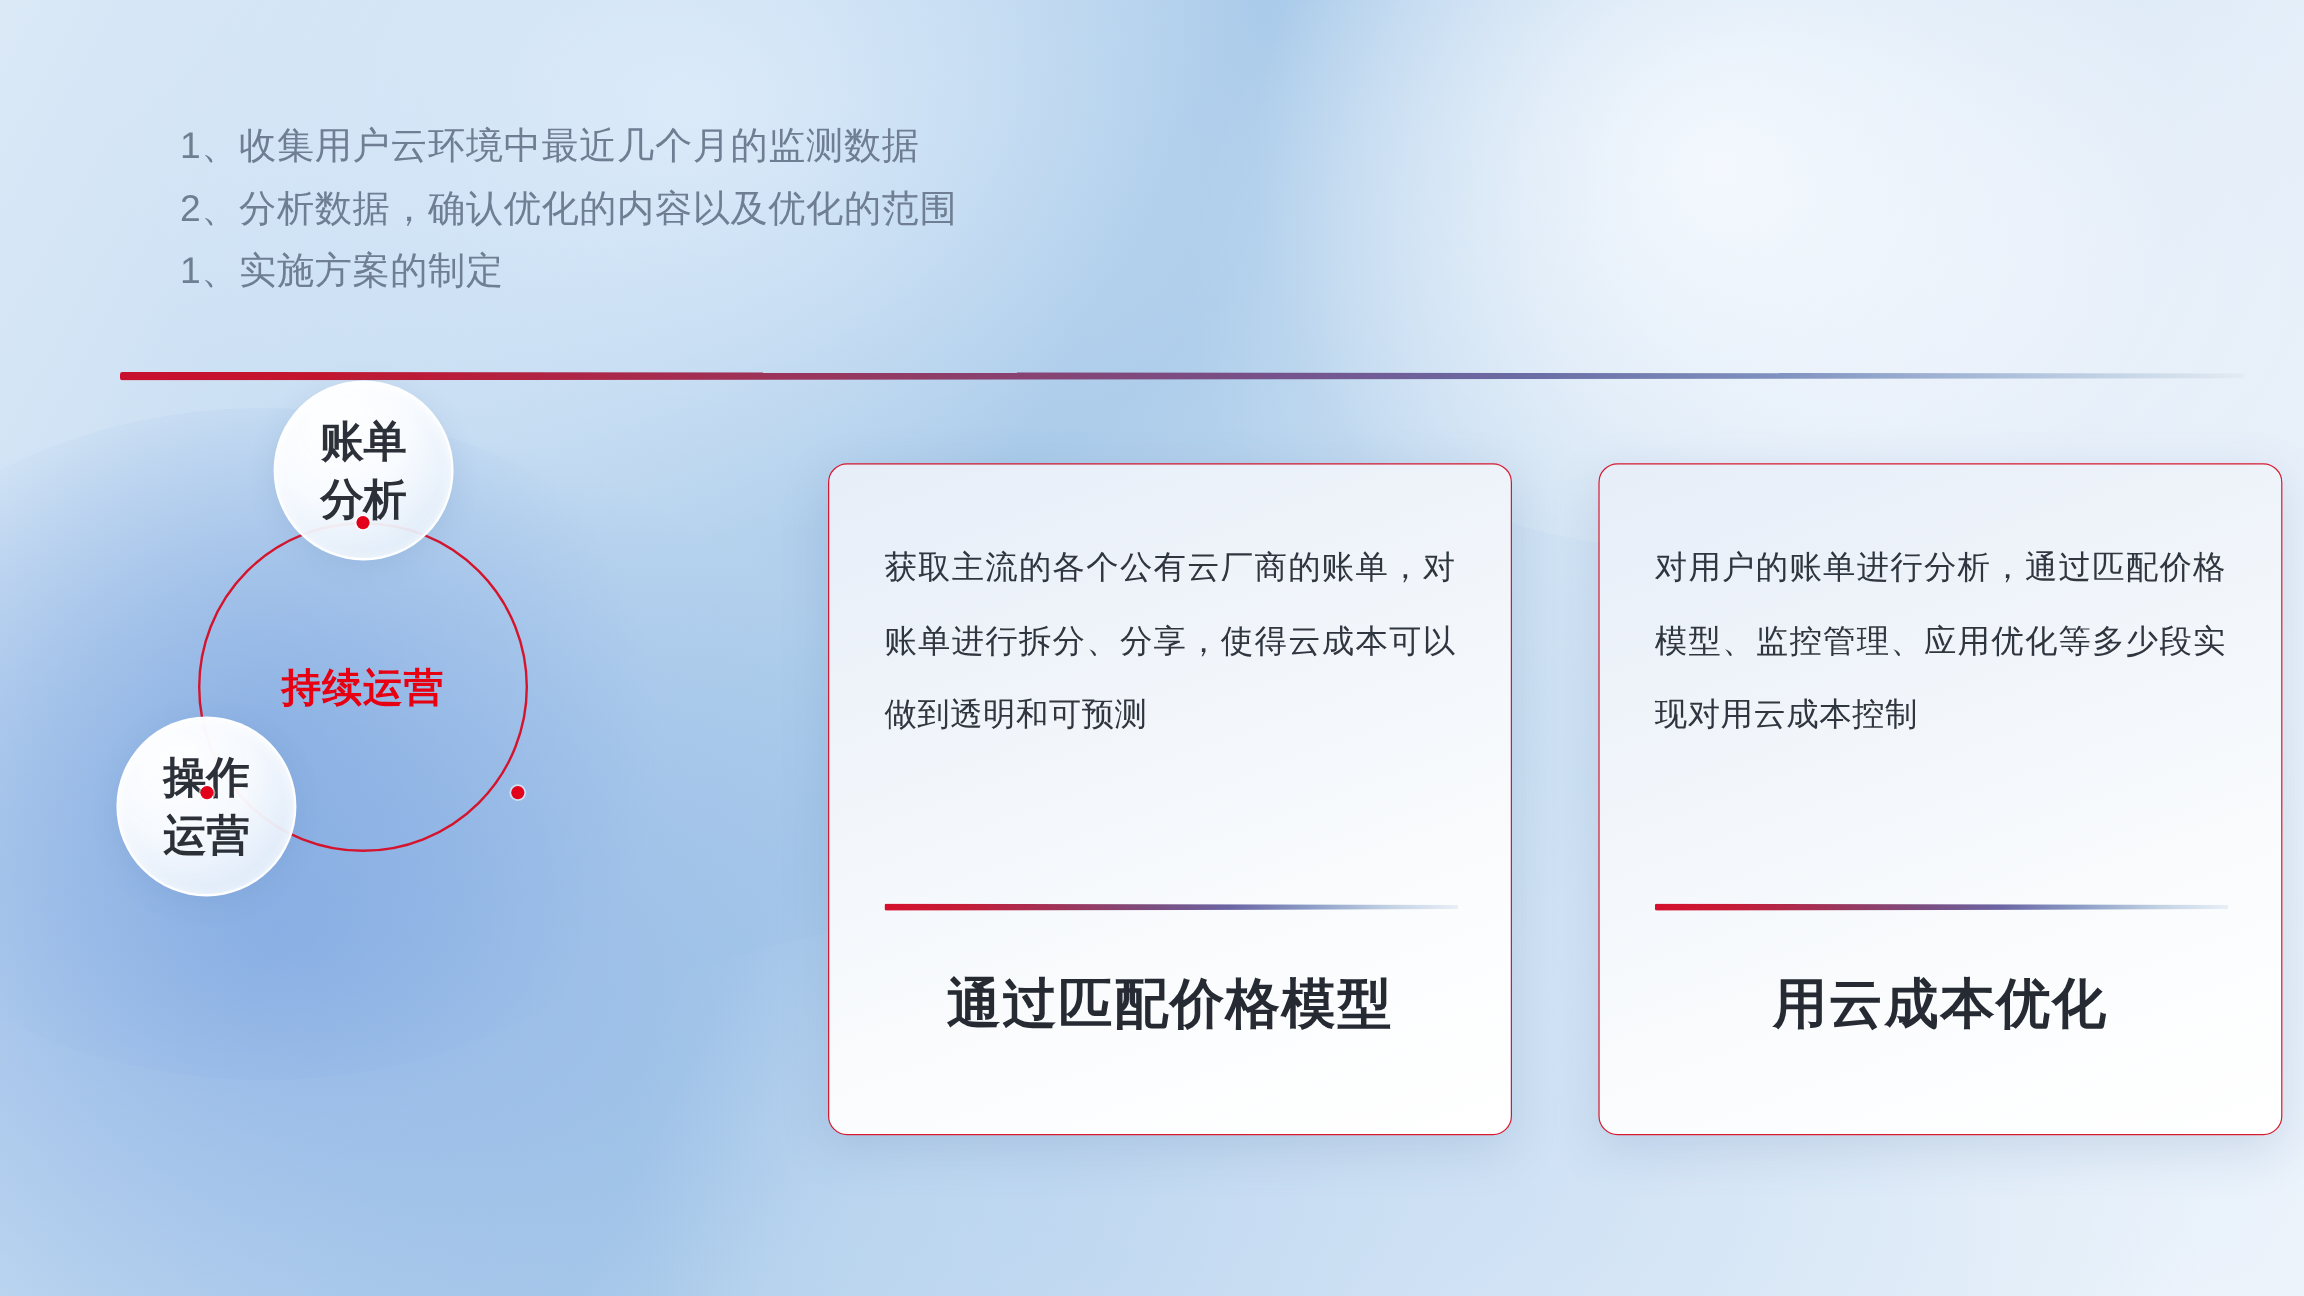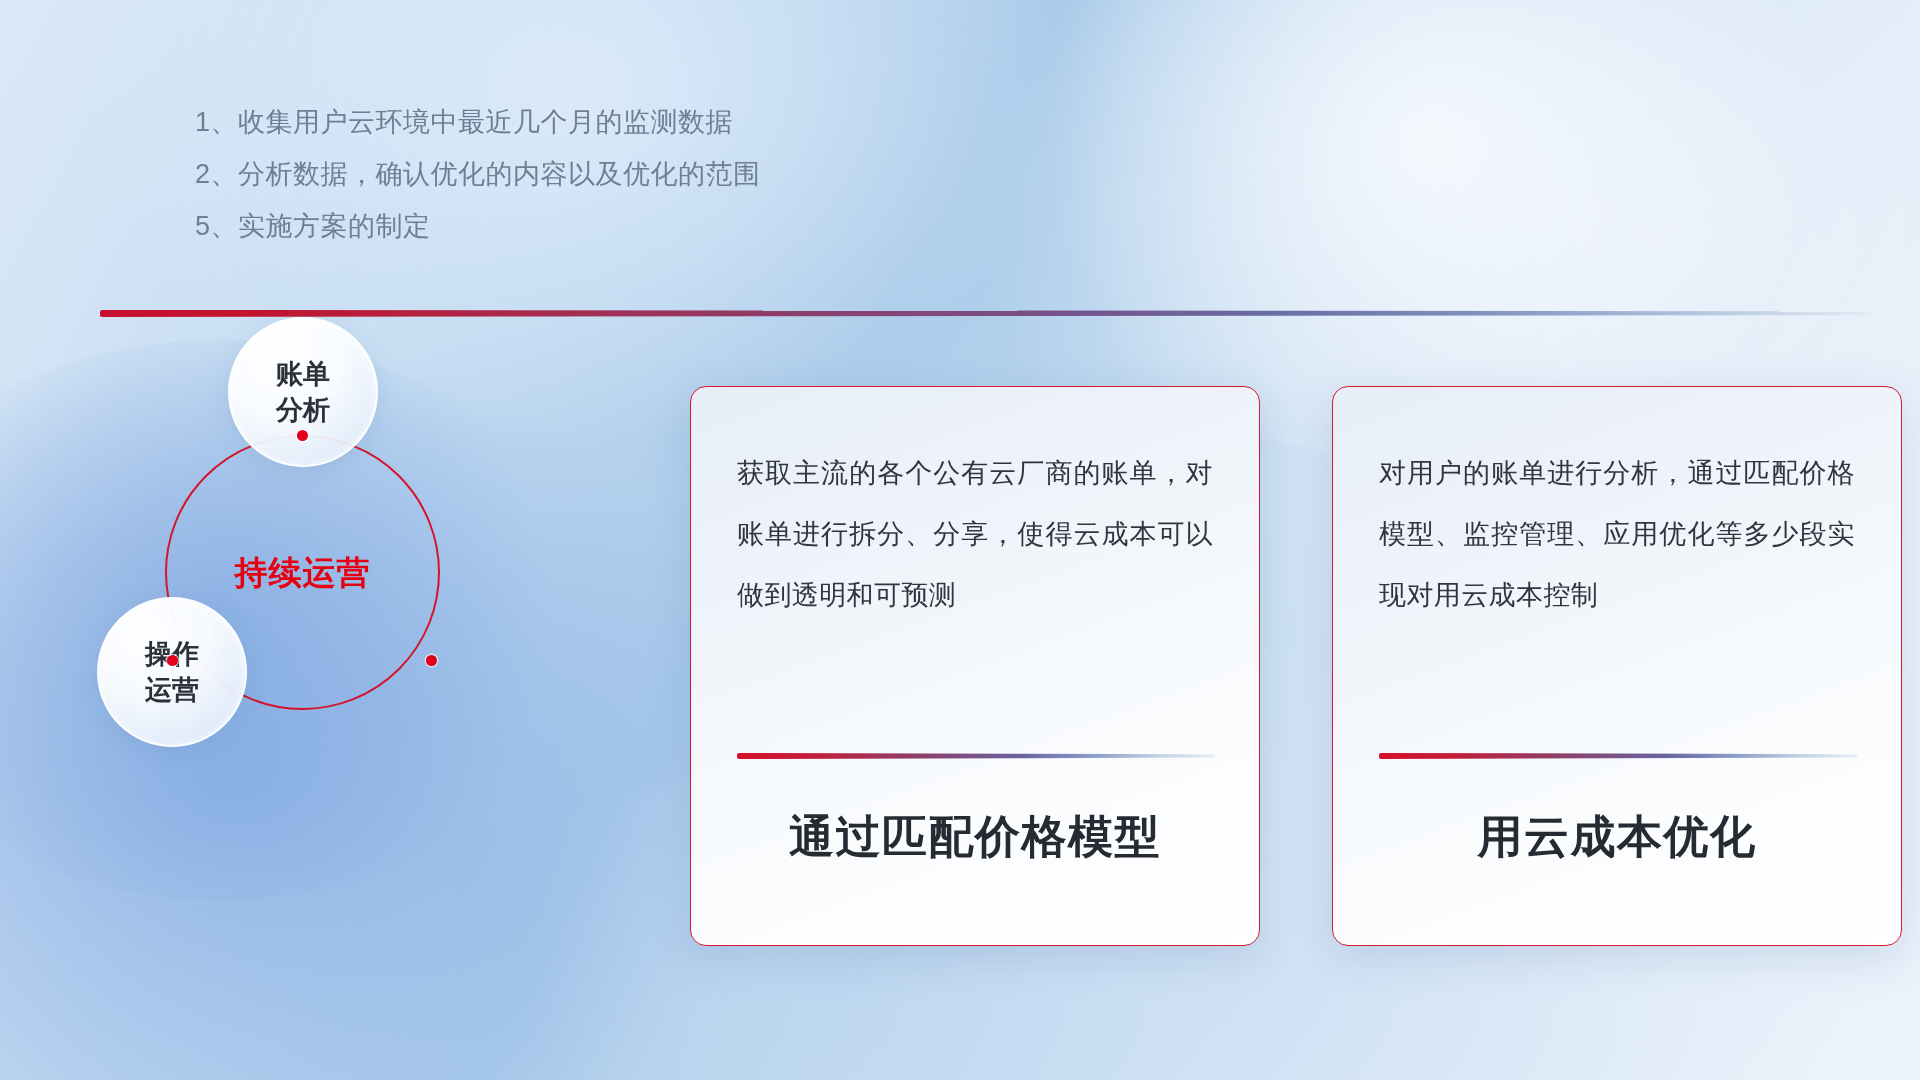--- a/index.html
+++ b/index.html
@@ -55,26 +55,25 @@
   #steps-area {
     position: absolute;
     left: 0; top: 96px;
     width: 1920px;
     height: 190px;
   }
   .step-col { position: absolute; }
   .step-col.left  { left: 150px; top: 0; }
   .step-col.right { left: 1000px; top: 42px; }
   .step-line {
-    font-size: 27px;
+    font-size: 31px;
     line-height: 52px;
     color: #6f7e92;
     letter-spacing: 0.5px;
     white-space: nowrap;
-    margin-left: 45px;
   }
 
   
   #top-rule {
     position: absolute;
     left: 100px;
     top: 310px;
     width: 1770px;
     height: 7px;
     background: linear-gradient(90deg,
@@ -104,21 +103,21 @@
     box-sizing: border-box;
     border: 2.2px solid rgba(255,255,255,0.92);
     background:
       radial-gradient(circle at 34% 26%, rgba(255,255,255,0.99) 0%, rgba(250,252,255,0.96) 42%, rgba(231,240,250,0.93) 76%, rgba(218,232,247,0.90) 100%);
     box-shadow: 0 5px 22px rgba(90,125,175,0.16), inset 0 2px 10px rgba(255,255,255,0.85);
     display: flex;
     flex-direction: column;
     align-items: center;
     justify-content: center;
     color: #2c3139;
-    font-size: 27px;
+    font-size: 36px;
     font-weight: bold;
     line-height: 1.34;
     text-align: center;
   }
   #bubble-top   { left: 133px; top: -38px;  width: 150px; height: 150px; }
   #bubble-left  { left: 2px;   top: 242px;  width: 150px; height: 150px; }
   #bubble-right { left: 265px; top: 242px;  width: 150px; height: 150px; }
   #ring-main    { left: 70px;  top: 80px;   width: 275px; height: 275px; }
 
   .venn-center {
@@ -203,21 +202,21 @@
 
   <div class="bg-glow g1"></div>
   <div class="bg-glow g2"></div>
   <div class="bg-glow g3"></div>
   <div class="bg-glow g4"></div>
 
   <div id="steps-area">
     <div class="step-col left">
       <div class="step-line">1、收集用户云环境中最近几个月的监测数据</div>
       <div class="step-line">2、分析数据，确认优化的内容以及优化的范围</div>
-      <div class="step-line">5、实施方案的制定</div>
+      <div class="step-line">1、实施方案的制定</div>
     </div>
   </div>
 
   <div id="top-rule"></div>
 
   <div id="venn">
 
     <div id="ring-main" class="circle-outline"></div>
 
     <div class="venn-center">

